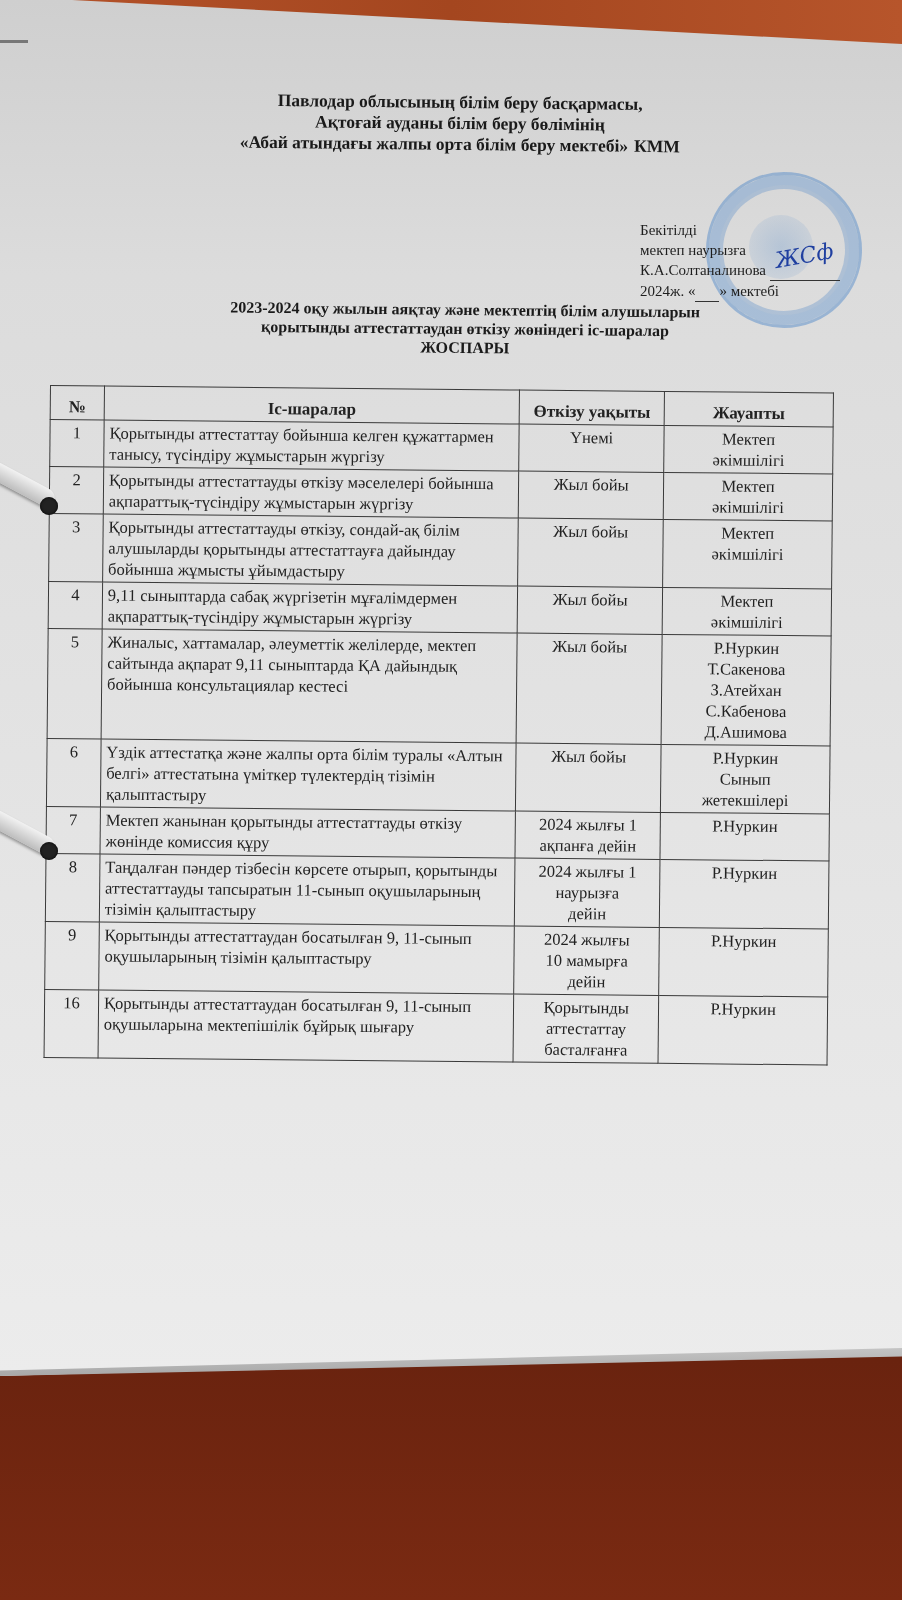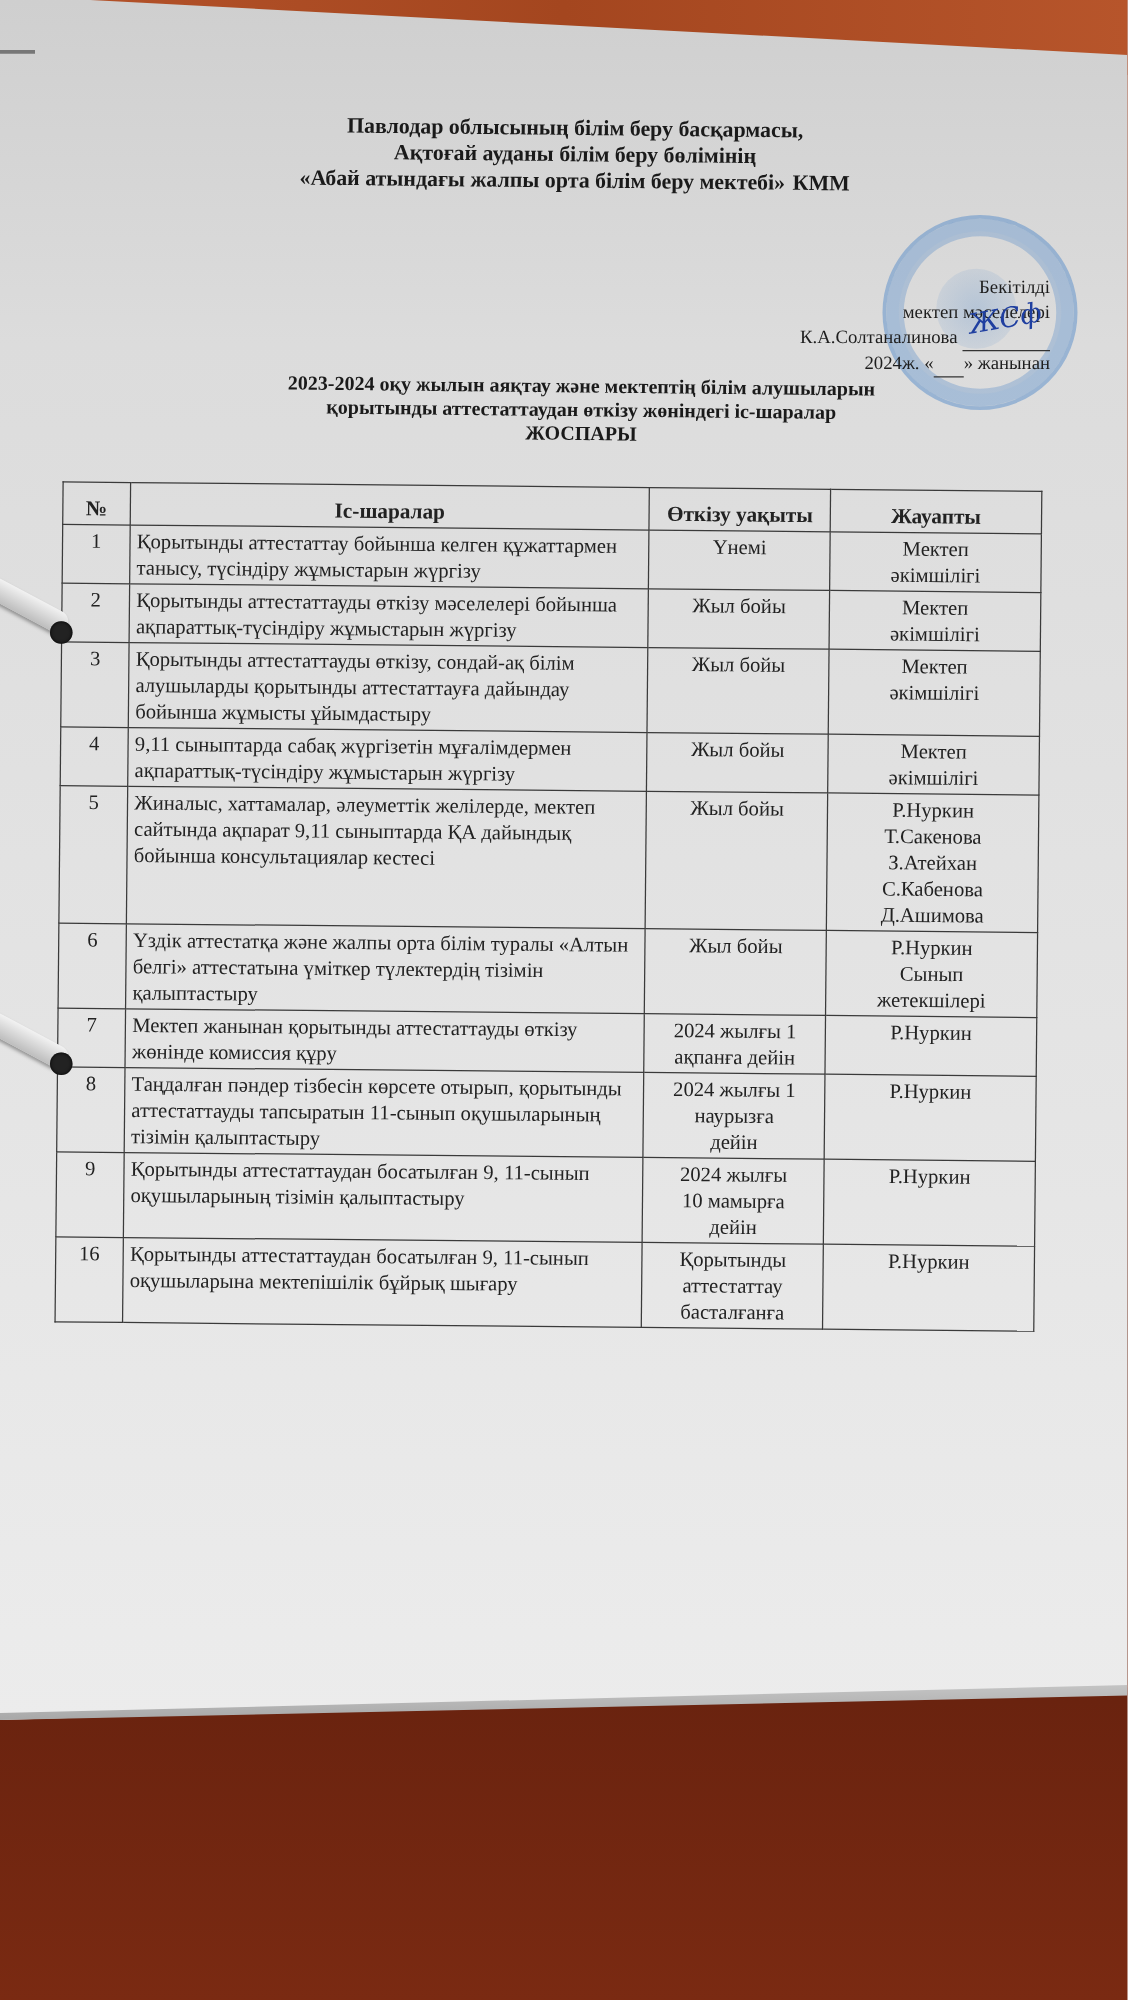--- a/index.html
+++ b/index.html
@@ -34,21 +34,21 @@
       position: absolute; width: 18px; height: 18px; border-radius: 50%;
       background: #222; box-shadow: inset 0 0 3px #000;
     }
     .header {
       position: absolute; left: 200px; top: 92px; width: 520px;
       text-align: center; font-weight: bold; font-size: 17.5px; line-height: 21px; color: #1a1a1a;
       transform: rotate(0.6deg);
     }
     .header .kmm { margin-left: 6px; }
     .approval {
-      position: absolute; right: 62px; top: 220px; text-align: right;
+      position: absolute; right: 62px; top: 220px; text-align: left;
       font-size: 15px; line-height: 20px; color: #1e1e1e;
     }
     .approval .sig-line { display: inline-block; width: 70px; border-bottom: 1px solid #333; margin-left: 4px; position: relative; }
     .sig {
       position: absolute; right: 6px; top: -14px; font-size: 22px; color: #1f3fa0; font-style: italic;
       font-family: "DejaVu Serif", serif; transform: rotate(-10deg);
     }
     .blank { display: inline-block; width: 24px; border-bottom: 1px solid #333; }
     .stamp {
       position: absolute; left: 706px; top: 172px; width: 150px; height: 150px; border-radius: 50%;
@@ -89,26 +89,26 @@
 <div class="header">
   <div>Павлодар облысының білім беру басқармасы,</div>
   <div>Ақтоғай ауданы білім беру бөлімінің</div>
   <div>
     <span>«Абай атындағы жалпы орта білім беру мектебі»</span><span class="kmm">КММ</span>
   </div>
 </div>
 
 <div class="approval">
   <div>Бекітілді</div>
-  <div>мектеп мәселелері</div>
+  <div>мектеп наурызға</div>
   <div>
     <span>К.А.Солтаналинова</span><span class="sig-line"><span class="sig">ЖСф</span>&nbsp;</span>
   </div>
   <div>
-    <span>2024ж. «</span><span class="blank">&nbsp;</span><span>» жанынан</span>
+    <span>2024ж. «</span><span class="blank">&nbsp;</span><span>» мектебі</span>
   </div>
 </div>
 
 <div class="title">
   <div>2023-2024 оқу жылын аяқтау және мектептің білім алушыларын</div>
   <div>қорытынды аттестаттаудан өткізу жөніндегі іс-шаралар</div>
   <div>ЖОСПАРЫ</div>
 </div>
 
 <table class="plan">

